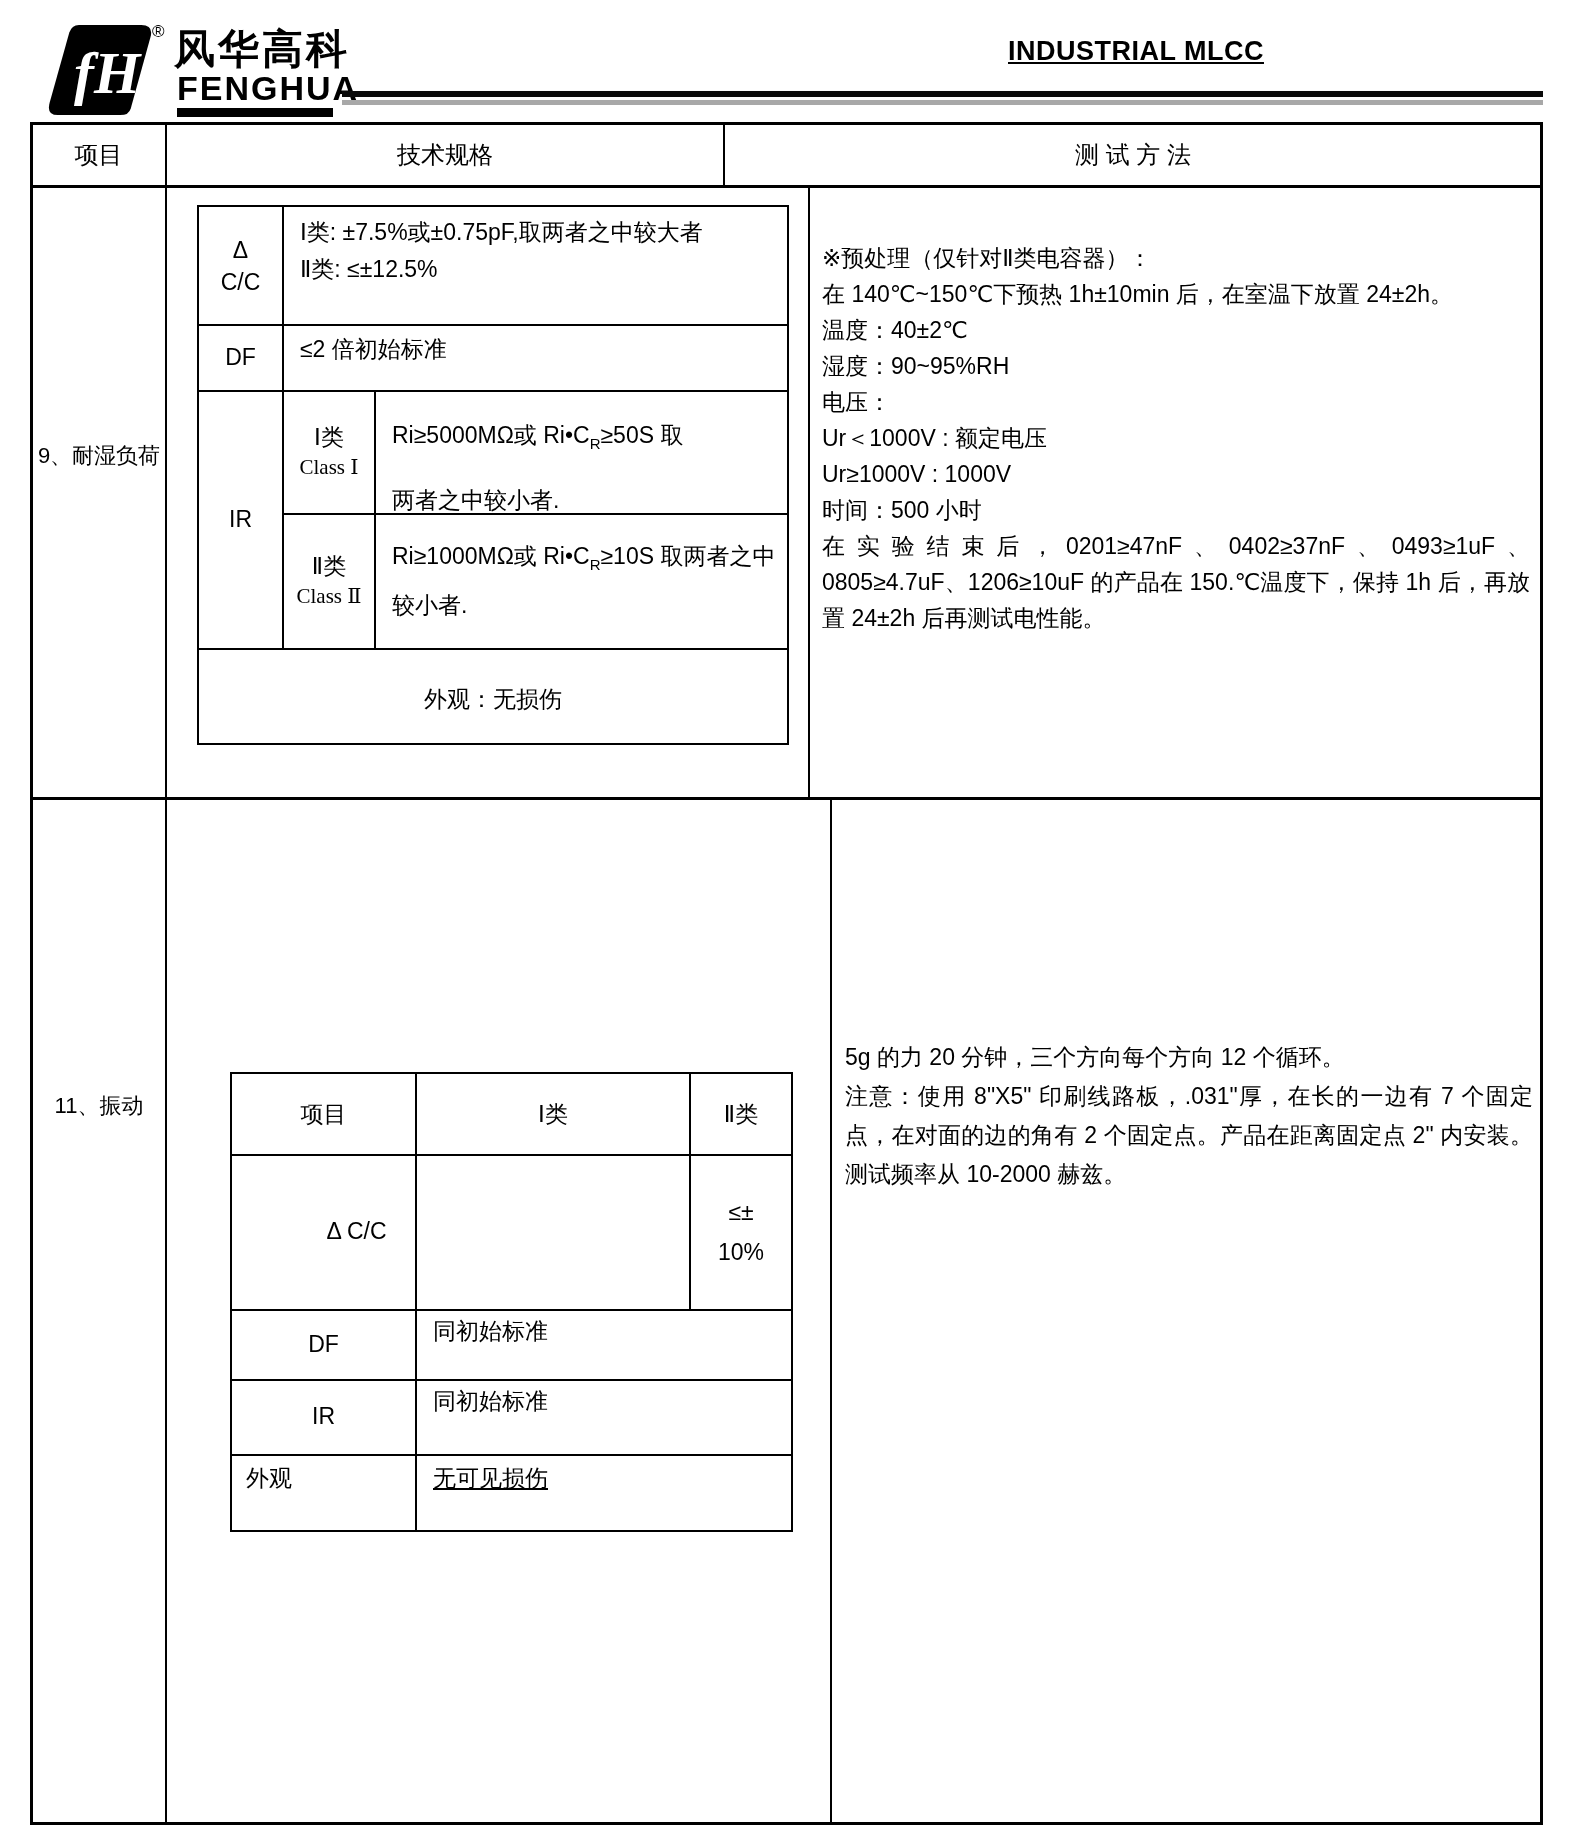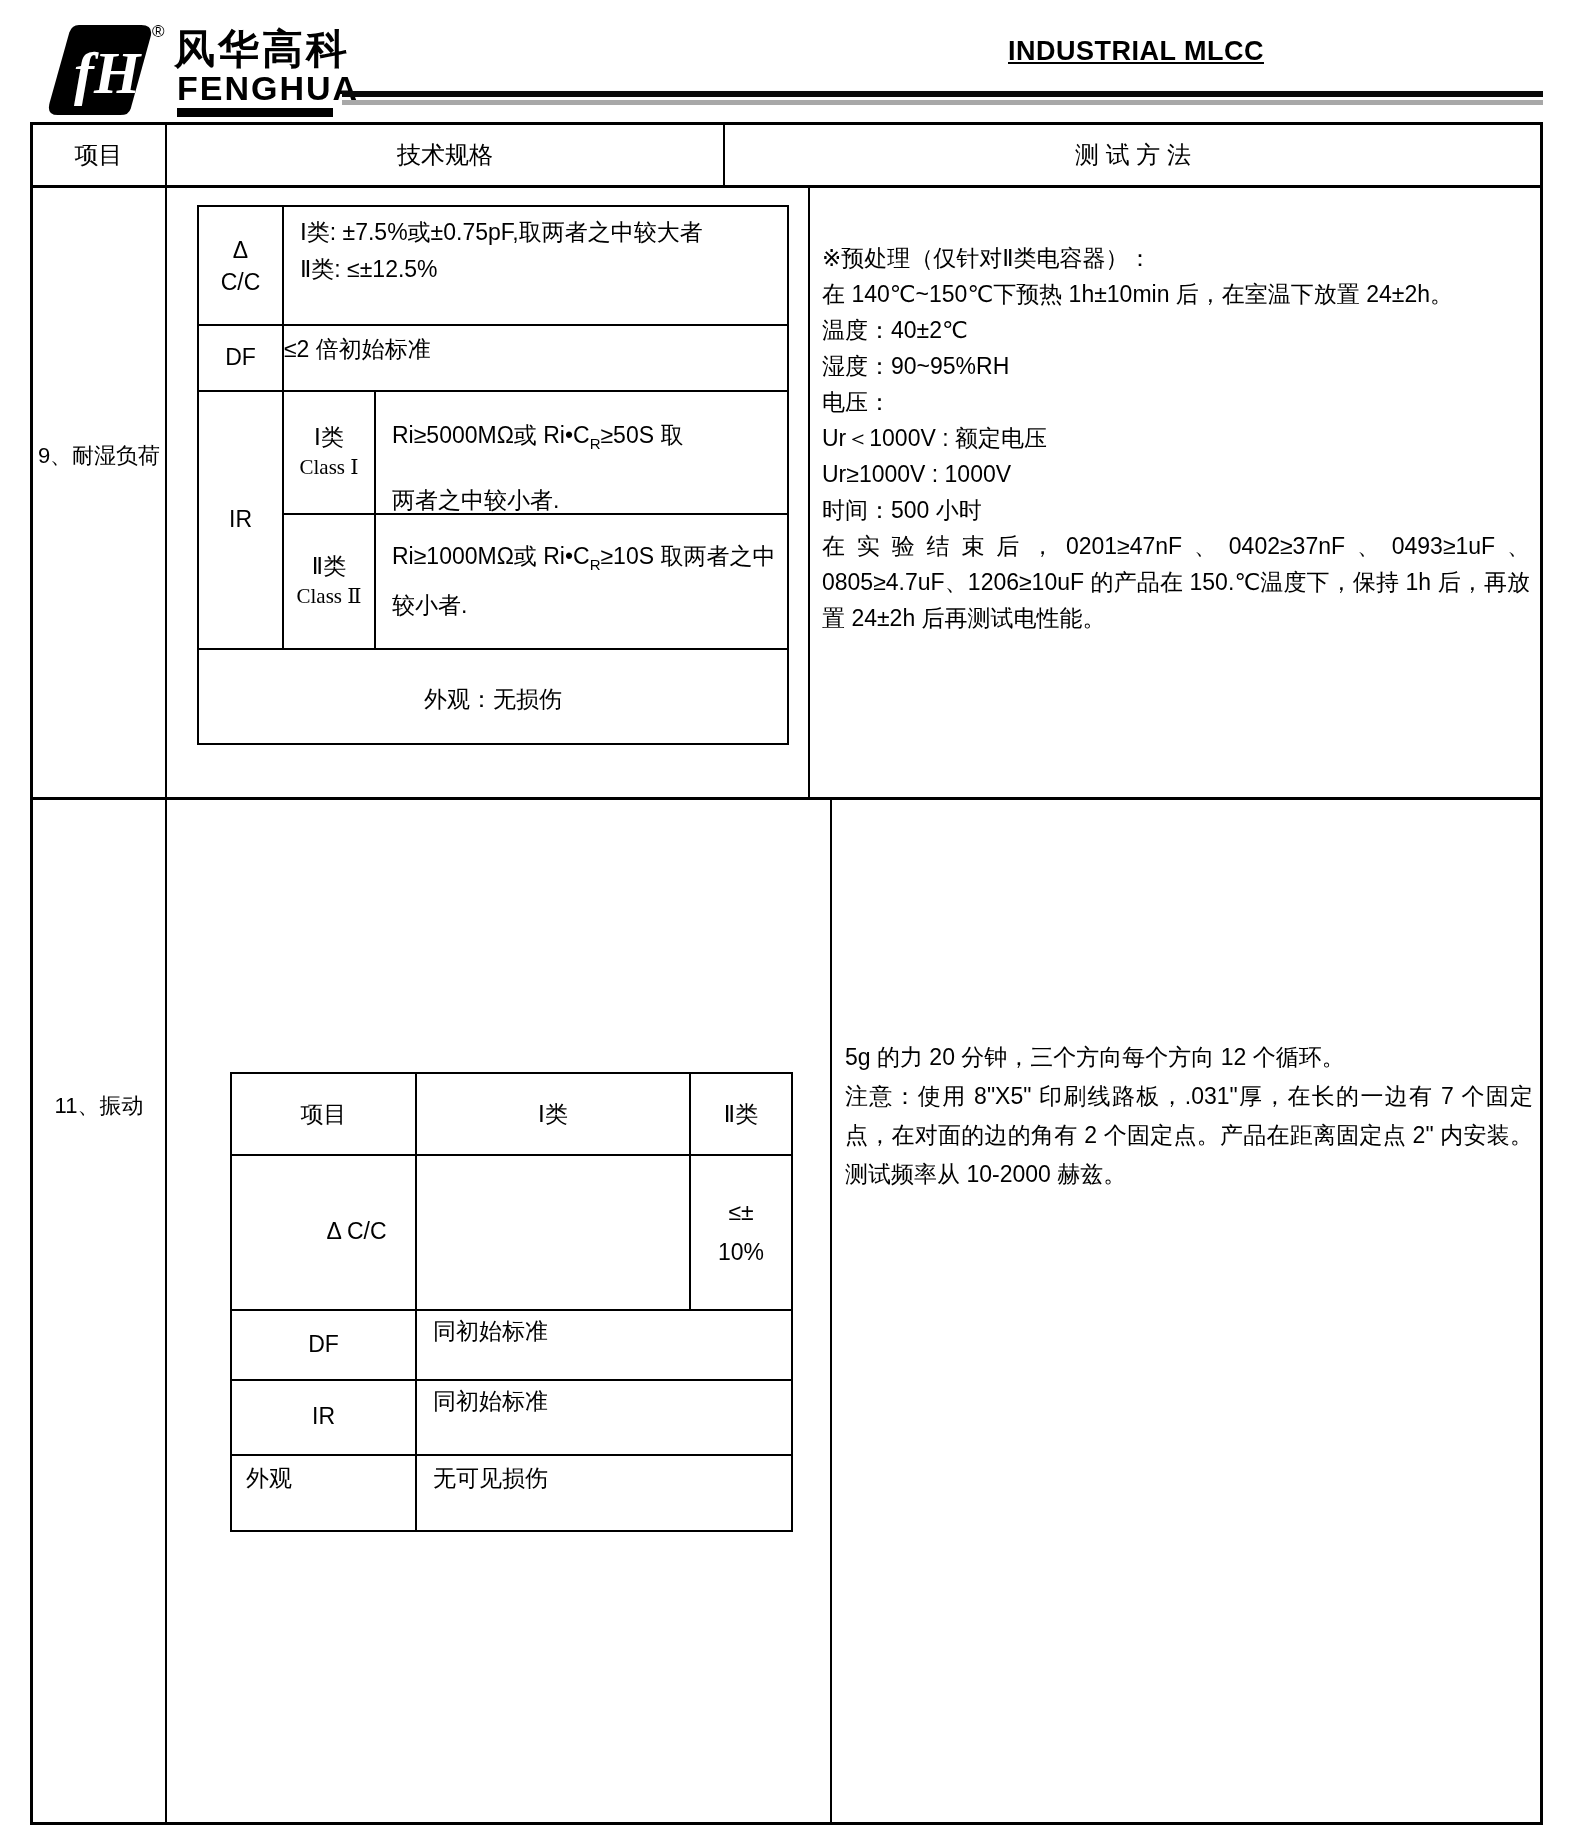--- a/index.html
+++ b/index.html
@@ -46,21 +46,21 @@
   .s1-h1 { left:0; top:117px; width:588px; height:2px; }
   .s1-h2 { left:0; top:183px; width:588px; height:2px; }
   .s1-h3 { left:83px; top:306px; width:505px; height:2px; }
   .s1-h4 { left:0; top:441px; width:588px; height:2px; }
   .s1-vA { left:83px; top:0; width:2px; height:441px; }
   .s1-vB { left:175px; top:183px; width:2px; height:258px; }
 
   .s1-dcc     { left:0; top:0; width:83px; height:117px; line-height:32px; }
   .s1-dcc-val { left:85px; top:7px; width:500px; padding-left:16px; line-height:37px; }
   .s1-df      { left:0; top:117px; width:83px; height:66px; }
-  .s1-df-val  { left:85px; top:117px; width:500px; height:51px; display:flex; align-items:center; }
+  .s1-df-val  { left:85px; top:117px; width:500px; height:51px; display:flex; align-items:center; padding-left:16px; }
   .s1-ir      { left:0; top:183px; width:83px; height:258px; }
   .s1-c1      { left:85px; top:183px; width:90px; height:123px; line-height:30px; }
   .s1-c1 .cls { font-family:"Liberation Serif","DejaVu Serif",serif; font-size:21px; }
   .s1-c1-val  { left:177px; top:183px; width:336px; height:123px; padding:17px 10px 0 16px; line-height:56px; }
   .s1-c2      { left:85px; top:306px; width:90px; height:135px; line-height:30px; }
   .s1-c2 .cls { font-family:"Liberation Serif","DejaVu Serif",serif; font-size:21px; }
   .s1-c2-val  { left:177px; top:306px; width:411px; height:135px; padding:23px 10px 0 16px; line-height:40px; }
   .s1-app     { left:0; top:441px; width:588px; height:103px; }
   sub { font-size:15px; }
 
@@ -81,21 +81,21 @@
   .s2-hd-c1   { left:185px; top:0; width:272px; height:80px; }
   .s2-hd-c2   { left:459px; top:0; width:100px; height:80px; }
   .s2-dcc     { left:0; top:80px; width:183px; height:155px;margin-left:33px; }
   .s2-dcc-c1  { left:185px; top:80px; width:270px; padding:34px 0 0 16px; line-height:40px; }
   .s2-dcc-c2  { left:459px; top:80px; width:100px; height:155px; line-height:40px; }
   .s2-df      { left:0; top:235px; width:183px; height:70px; }
   .s2-df-val  { left:185px; top:235px; width:374px; padding:7px 0 0 16px; }
   .s2-ir      { left:0; top:305px; width:183px; height:75px; }
   .s2-ir-val  { left:185px; top:305px; width:374px; padding:7px 0 0 16px; }
   .s2-app     { left:0; top:380px; width:183px; padding:9px 0 0 14px; }
-  .s2-app-val { left:185px; top:380px; width:374px; padding:9px 0 0 16px; }
+  .s2-app-val { left:185px; top:380px; width:374px; padding:9px 0 0 16px;text-decoration:underline; }
 
   
   .m11 { left:845px; top:1038px; width:688px; font-size:23px; line-height:39px; }
   .m11 .just { text-align:justify; }
 </style>
 </head>
 <body>
 
 <div class="page">
 

